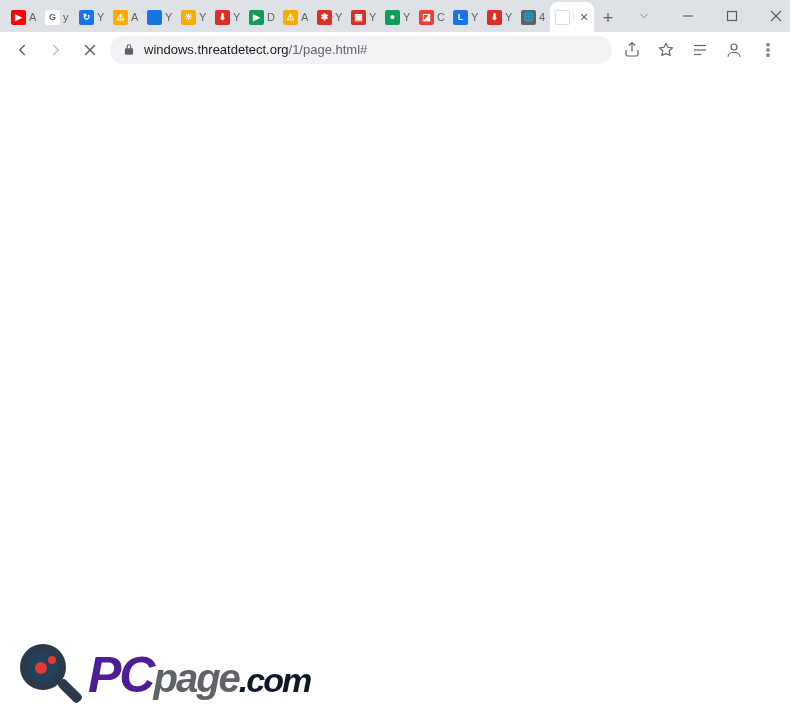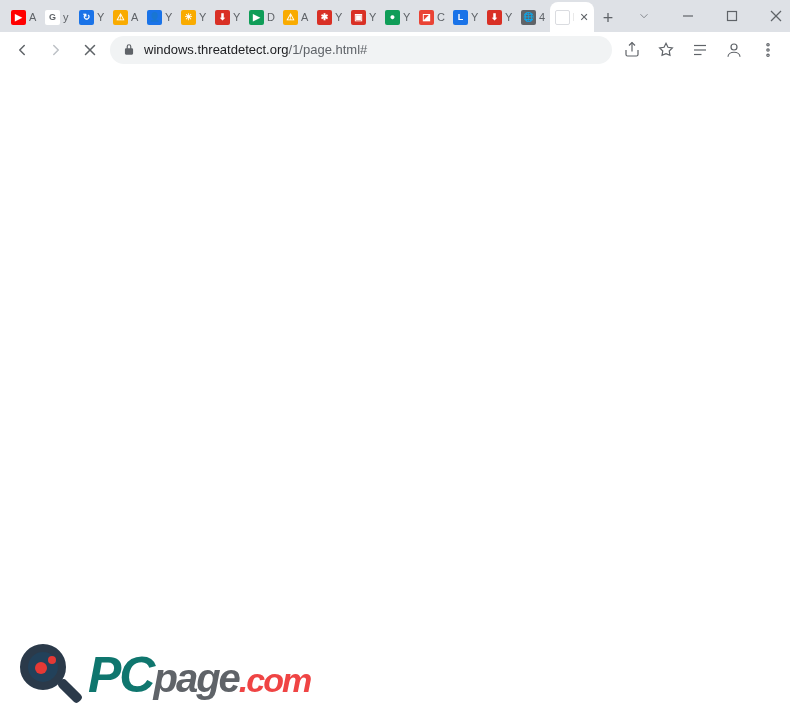--- a/index.html
+++ b/index.html
@@ -38,23 +38,23 @@
 
 
 .watermark { position: absolute; left: 16px; bottom: 8px; display: flex; align-items: center; gap: 2px; }
 .mag { position: relative; width: 70px; height: 70px; }
 .mag .lens { position: absolute; left: 4px; top: 4px; width: 46px; height: 46px; border: 8px solid #2b3a4a; border-radius: 50%; background: #22415a; }
 .mag .lens::before, .mag .lens::after { content: ""; position: absolute; border-radius: 50%; background: #e53935; }
 .mag .lens::before { width: 12px; height: 12px; left: 7px; top: 10px; }
 .mag .lens::after { width: 8px; height: 8px; left: 20px; top: 4px; }
 .mag .handle { position: absolute; width: 28px; height: 10px; background: #2b3a4a; border-radius: 4px; transform: rotate(45deg); left: 40px; top: 46px; }
 .logotext { font-size: 50px; font-weight: 800; font-style: italic; letter-spacing: -2px; display: flex; align-items: baseline; }
-.logotext .pc { color: #0f766e; }
+.logotext .pc { color: #4c1d95; }
 .logotext .risk { color: #5f6368; font-size: 40px; font-weight: 700; }
-.logotext .com { color: #ef4444; font-size: 34px; font-weight: 600; }
+.logotext .com { color: #0f172a; font-size: 34px; font-weight: 600; }
 
 
 .chrome-top { display: flex; flex-direction: column; }
 .top-row { display: flex; height: 32px; background: #dee1e6; }
 .top-row .tabstrip { flex: 1; height: 32px; background: transparent; }
 .top-row .win-controls { display: flex; align-items: center; padding-right: 2px; }
 .top-row .win-ctrl { height: 30px; }
 </style>
 </head>
 <body>

